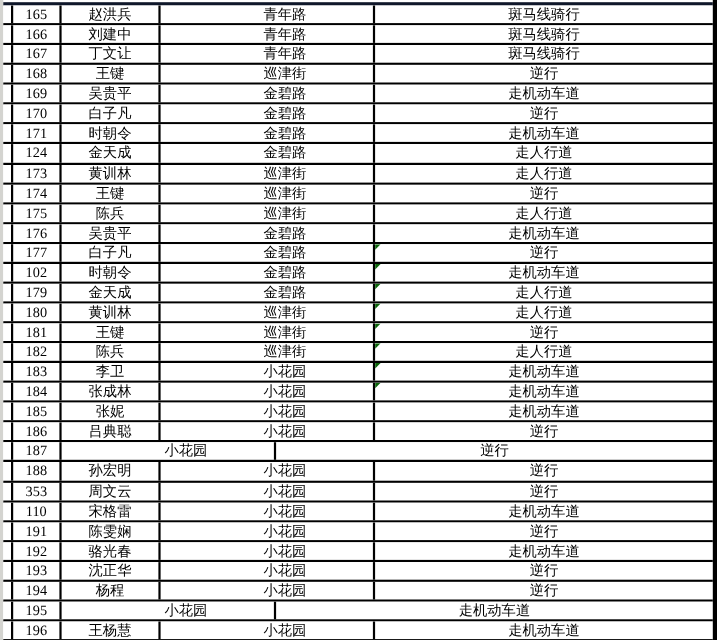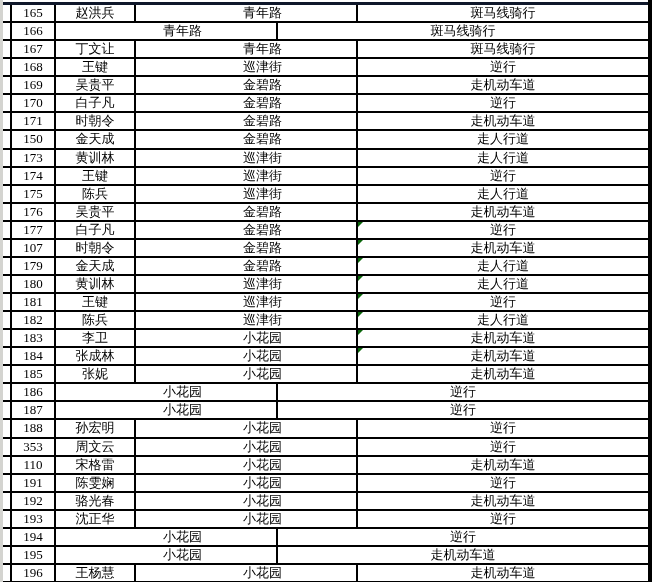--- a/index.html
+++ b/index.html
@@ -40,22 +40,22 @@
     display: flex;
     align-items: center;
     justify-content: center;
     font-size: 13px;
     line-height: 16px;
     white-space: nowrap;
     overflow: hidden;
   }
   .c-gap       { width: 9px; }
   .c-no        { width: 44px; }
-  .c-name      { width: 80px; }
-  .c-street    { width: 222px; padding-left: 33px; }
+  .c-name      { width: 90px; }
+  .c-street    { width: 195px; padding-left: 33px; }
   .c-violation { flex: 1 1 auto; border-right: none; position: relative; }
   .marker {
     position: absolute; top: 0; left: 0;
     width: 0; height: 0;
     border-top: 5px solid #0a660a;
     border-right: 5px solid transparent;
   }
 </style>
 </head>
 <body>
@@ -66,20 +66,21 @@
     <div class="row">
     <div class="cell c-gap"></div>
     <div class="cell c-no">165</div>
     <div class="cell c-name">赵洪兵</div>
     <div class="cell c-street">青年路</div>
     <div class="cell c-violation">斑马线骑行</div>
   </div>
     <div class="row">
     <div class="cell c-gap"></div>
     <div class="cell c-no">166</div>
+    <div class="cell c-name">刘建中</div>
     <div class="cell c-street">青年路</div>
     <div class="cell c-violation">斑马线骑行</div>
   </div>
     <div class="row">
     <div class="cell c-gap"></div>
     <div class="cell c-no">167</div>
     <div class="cell c-name">丁文让</div>
     <div class="cell c-street">青年路</div>
     <div class="cell c-violation">斑马线骑行</div>
   </div>
@@ -106,21 +107,21 @@
   </div>
     <div class="row">
     <div class="cell c-gap"></div>
     <div class="cell c-no">171</div>
     <div class="cell c-name">时朝令</div>
     <div class="cell c-street">金碧路</div>
     <div class="cell c-violation">走机动车道</div>
   </div>
     <div class="row">
     <div class="cell c-gap"></div>
-    <div class="cell c-no">150</div>
+    <div class="cell c-no">124</div>
     <div class="cell c-name">金天成</div>
     <div class="cell c-street">金碧路</div>
     <div class="cell c-violation">走人行道</div>
   </div>
     <div class="row">
     <div class="cell c-gap"></div>
     <div class="cell c-no">173</div>
     <div class="cell c-name">黄训林</div>
     <div class="cell c-street">巡津街</div>
     <div class="cell c-violation">走人行道</div>
@@ -148,21 +149,21 @@
   </div>
     <div class="row">
     <div class="cell c-gap"></div>
     <div class="cell c-no">177</div>
     <div class="cell c-name">白子凡</div>
     <div class="cell c-street">金碧路</div>
     <div class="cell c-violation">逆行<span class="marker" style="border-top-color: rgb(10, 102, 10);"></span></div>
   </div>
     <div class="row">
     <div class="cell c-gap"></div>
-    <div class="cell c-no">107</div>
+    <div class="cell c-no">102</div>
     <div class="cell c-name">时朝令</div>
     <div class="cell c-street">金碧路</div>
     <div class="cell c-violation">走机动车道<span class="marker" style="border-top-color: rgb(10, 102, 10);"></span></div>
   </div>
     <div class="row">
     <div class="cell c-gap"></div>
     <div class="cell c-no">179</div>
     <div class="cell c-name">金天成</div>
     <div class="cell c-street">金碧路</div>
     <div class="cell c-violation">走人行道<span class="marker" style="border-top-color: rgb(10, 102, 10);"></span></div>
@@ -205,20 +206,21 @@
     <div class="row">
     <div class="cell c-gap"></div>
     <div class="cell c-no">185</div>
     <div class="cell c-name">张妮</div>
     <div class="cell c-street">小花园</div>
     <div class="cell c-violation">走机动车道</div>
   </div>
     <div class="row">
     <div class="cell c-gap"></div>
     <div class="cell c-no">186</div>
+    <div class="cell c-name">吕典聪</div>
     <div class="cell c-street">小花园</div>
     <div class="cell c-violation">逆行</div>
   </div>
     <div class="row">
     <div class="cell c-gap"></div>
     <div class="cell c-no">187</div>
     <div class="cell c-street">小花园</div>
     <div class="cell c-violation">逆行</div>
   </div>
     <div class="row">
@@ -259,20 +261,21 @@
     <div class="row">
     <div class="cell c-gap"></div>
     <div class="cell c-no">193</div>
     <div class="cell c-name">沈正华</div>
     <div class="cell c-street">小花园</div>
     <div class="cell c-violation">逆行</div>
   </div>
     <div class="row">
     <div class="cell c-gap"></div>
     <div class="cell c-no">194</div>
+    <div class="cell c-name">杨程</div>
     <div class="cell c-street">小花园</div>
     <div class="cell c-violation">逆行</div>
   </div>
     <div class="row">
     <div class="cell c-gap"></div>
     <div class="cell c-no">195</div>
     <div class="cell c-street">小花园</div>
     <div class="cell c-violation">走机动车道</div>
   </div>
     <div class="row">

